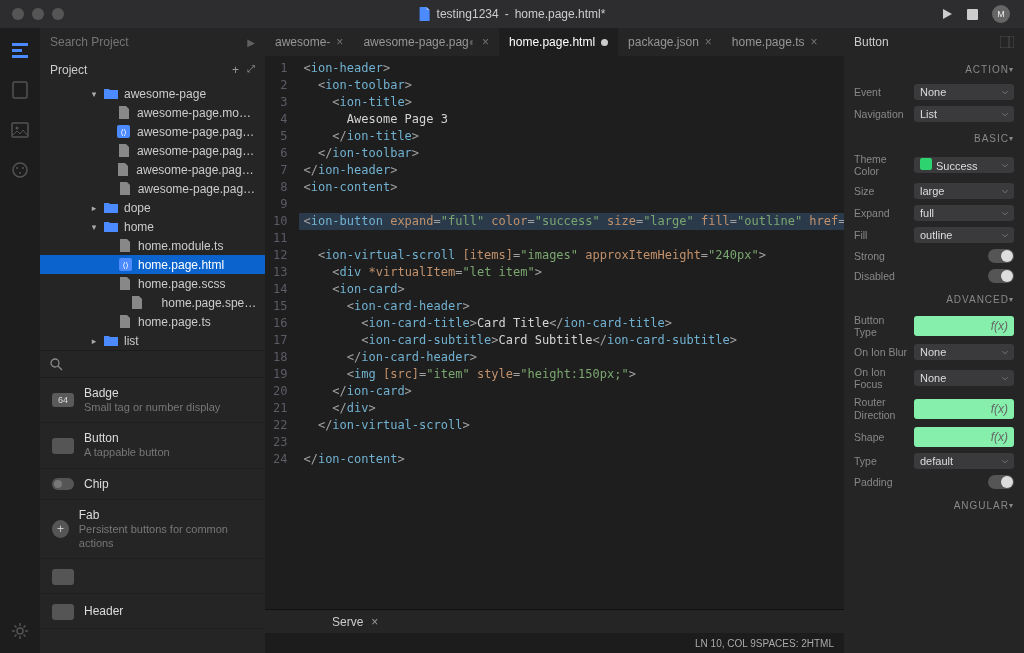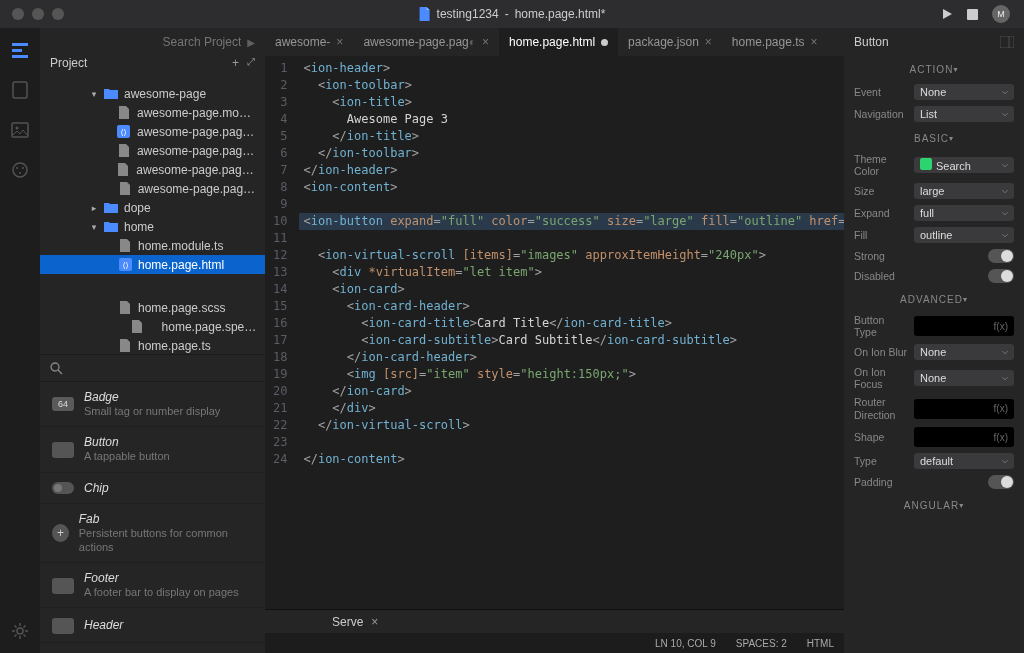--- a/index.html
+++ b/index.html
@@ -20,41 +20,41 @@
 
 
 .activitybar { width: 40px; background: #1d1d1e; display: flex; flex-direction: column; align-items: center; padding-top: 12px; gap: 20px; flex-shrink: 0; }
 .activitybar .icon { width: 20px; height: 20px; opacity: 0.5; cursor: pointer; }
 .activitybar .icon.active { opacity: 1; color: #4b8bff; }
 .activitybar .bottom { margin-top: auto; margin-bottom: 12px; }
 
 
 .sidebar { width: 225px; background: #252526; display: flex; flex-direction: column; flex-shrink: 0; }
 .search-row { height: 28px; display: flex; align-items: center; padding: 0 10px; color: #888; gap: 6px; }
-.search-row input { flex: 1; background: transparent; border: none; color: #fca5a5; font-size: 12px; outline: none; text-align: right; }
-.proj-header { height: 28px; display: flex; justify-content: space-between; padding: 0 10px; font-size: 12px; gap: 12px; }
+.search-row input { flex: 1; background: transparent; border: none; color: #fca5a5; font-size: 12px; outline: none; }
+.proj-header { height: 28px; display: flex; align-items: center; justify-content: space-between; padding: 0 10px; font-size: 12px; gap: 12px; }
 .proj-header .icons { display: flex; gap: 8px; opacity: 0.7; }
 
 .tree { overflow-y: auto; flex-shrink: 0; max-height: 270px; }
 .tree-row { height: 19px; display: flex; align-items: center; gap: 6px; padding-right: 8px; cursor: pointer; font-size: 12px; }
 .tree-row.selected { background: #0b63ce; color: #fff; }
 .tree-row .filename { white-space: nowrap; overflow: hidden; text-overflow: ellipsis; }
 .file-icon { width: 14px; height: 14px; display: inline-flex; align-items: center; justify-content: center; flex-shrink: 0; }
 .chev { width: 8px; display: inline-block; text-align: center; font-size: 9px; opacity: 0.8; }
 
 .search-bar2 { height: 28px; display: flex; align-items: center; padding: 0 10px; border-top: 1px solid #1b1b1b; border-bottom: 1px solid #1b1b1b; }
 
 .components { flex: 1; overflow-y: auto; }
 .comp-row { display: flex; gap: 10px; padding: 8px 12px; align-items: center; border-bottom: 1px solid rgba(0,0,0,0.15); cursor: pointer; }
 .comp-icon { width: 22px; height: 16px; background: #555; border-radius: 3px; flex-shrink: 0; margin-top: 2px; }
 .comp-badge { width: 22px; height: 14px; background: #5a5a5a; border-radius: 3px; font-size: 9px; display:flex; align-items:center; justify-content:center; color:#ddd; }
 .comp-chip { width: 22px; height: 12px; border-radius: 6px; background: #555; position: relative; }
 .comp-chip::before { content:""; position:absolute; left:2px; top:2px; width:8px; height:8px; border-radius:50%; background:#777; }
 .comp-fab { width: 18px; height: 18px; border-radius: 50%; background: #555; color:#ccc; display:flex;align-items:center;justify-content:center; font-size:12px; }
-.comp-text .name { font-size: 12px; color: #ddd; font-style: italic; }
+.comp-text .name { font-size: 12px; color: #ddd; }
 .comp-text .desc { font-size: 11px; color: #777; line-height: 1.3; }
 
 
 .editor-area { flex: 1; display: flex; flex-direction: column; background: #1e1e1e; min-width: 0; }
 .tabs { height: 28px; background: #252526; display: flex; align-items: stretch; }
 .tab { display: flex; align-items: center; gap: 6px; padding: 0 10px; font-size: 12px; color: #969696; cursor: pointer; position: relative; }
 .tab.active { background: #1e1e1e; color: #fff; }
 .tab .close { font-size: 12px; opacity: 0.7; }
 .tab .dot { width:7px; height:7px; border-radius:50%; background:#ccc; }
 
@@ -68,33 +68,33 @@
 .t-attr{ color: #c2916b; }
 .t-eq  { color: #a0a0a0; }
 .t-str { color: #7aa66f; }
 .t-txt { color: #d4d4d4; }
 .t-star{ color: #c2916b; }
 
 .terminal-tab { height: 24px; border-top: 1px solid #111; background: #252526; display: flex; align-items: center; }
 .terminal-tab .ttab { padding: 0 12px; height: 100%; display: flex; align-items: center; gap: 8px; color: #ccc; font-size: 12px; margin-left: 55px; }
 .terminal-tab .ttab .close { opacity: 0.7; }
 
-.statusbar { height: 20px; background: #1c1c1c; display: flex; align-items: center; justify-content: flex-end; padding: 0 10px; font-size: 10px; color: #aaa; gap: 20px; }
+.statusbar { height: 20px; background: #1c1c1c; display: flex; align-items: center; justify-content: flex-end; padding: 0 10px; font-size: 10px; color: #aaa; gap: 0; }
 
 
 .inspector { width: 180px; background: #252526; flex-shrink: 0; display: flex; flex-direction: column; overflow-y: auto; }
 .insp-header { height: 28px; display: flex; align-items: center; padding: 0 10px; font-size: 12px; justify-content: space-between; }
 .insp-header .box-icon { opacity: 0.4; }
-.section-title { font-size: 10px; letter-spacing: 1px; color: #888; padding: 8px 10px 6px; display: flex; justify-content: center; align-items: center; }
+.section-title { font-size: 10px; letter-spacing: 1px; color: #888; padding: 8px 10px 6px; display: flex; justify-content: flex-end; align-items: center; }
 .prop-row { display: flex; align-items: center; padding: 3px 10px; gap: 6px; }
 .prop-label { font-size: 10.5px; color: #888; width: 54px; flex-shrink: 0; }
 .prop-control { flex: 1; }
 .select { background: #3a3a3c; border-radius: 3px; height: 16px; display: flex; align-items: center; padding: 0 6px; font-size: 11px; color: #ddd; justify-content: space-between; cursor: pointer; }
 .select .chev-d { font-size: 8px; opacity: 0.6; }
-.fxinput { background: #000000; border-radius: 3px; height: 20px; display: flex; align-items: center; justify-content: flex-end; padding: 0 6px; font-size: 10px; color: #666; }
+.fxinput { background: #86efac; border-radius: 3px; height: 20px; display: flex; align-items: center; justify-content: flex-end; padding: 0 6px; font-size: 12px; color: #666; font-style: italic; }
 .toggle { width: 26px; height: 14px; border-radius: 7px; background: #555; position: relative; margin-left: auto; cursor: pointer; }
 .toggle::after { content: ""; position: absolute; right: 1px; top: 1px; width: 12px; height: 12px; border-radius: 50%; background: #ddd; }
 .color-swatch { width: 12px; height: 12px; border-radius: 2px; display: inline-block; margin-right: 4px; }
 
 svg { display: block; }
 </style>
 </head>
 <body>
 
 <div class="app">
@@ -254,21 +254,21 @@
           <div class="tree-row selected" style="padding-left: 64px;">
             <span class="chev"></span>
             <span class="file-icon">
               <svg width="13" height="13" viewBox="0 0 13 13">
                 <rect width="13" height="13" rx="2" fill="#4b8bff"></rect>
                 <text x="6.5" y="9.5" font-size="8" fill="#fff" text-anchor="middle">⟨⟩</text>
               </svg>
             </span>
             <span class="filename">home.page.html</span>
           </div>
-          <div class="tree-row" style="padding-left: 64px; margin-top: 24px;">
+          <div class="tree-row" style="padding-left: 64px;">
             <span class="chev"></span>
             <span class="file-icon">
               <svg width="12" height="13" viewBox="0 0 12 13">
                 <path fill="#888" d="M1 0h7l3 3v10H1z"></path>
               </svg>
             </span>
             <span class="filename">home.page.scss</span>
           </div>
           <div class="tree-row" style="padding-left: 64px; gap: 18px;">
             <span class="chev"></span>
@@ -329,24 +329,20 @@
           </div>
           <div class="comp-row">
             <div class="comp-fab">+</div>
             <div class="comp-text">
               <div class="name">Fab</div>
               <div class="desc">Persistent buttons for common actions</div>
             </div>
           </div>
           <div class="comp-row">
             <div class="comp-icon"></div>
-            <div class="comp-text">
-              <div class="name">Footer</div>
-              <div class="desc">A footer bar to display on pages</div>
-            </div>
           </div>
           <div class="comp-row">
             <div class="comp-icon"></div>
             <div class="comp-text">
               <div class="name">Header</div>
             </div>
           </div>
         </div>
     </div>
 
@@ -448,21 +444,21 @@
       </div>
 
       <div class="section-title">
         <span>BASIC</span>
           <span style="font-size:8px">▾</span>
       </div>
       <div class="prop-row">
         <div class="prop-label">Theme Color</div>
         <div class="prop-control">
             <div class="select">
-              <span><span class="color-swatch" id="theme-swatch" style="background: rgb(45, 211, 111);"></span><span>Search</span></span>
+              <span><span class="color-swatch" id="theme-swatch" style="background: rgb(45, 211, 111);"></span><span>Success</span></span>
               <span class="chev-d">⌵</span>
             </div>
           </div>
       </div>
       <div class="prop-row">
         <div class="prop-label">Size</div>
         <div class="prop-control">
             <div class="select">
               <span>large</span>
               <span class="chev-d">⌵</span>

